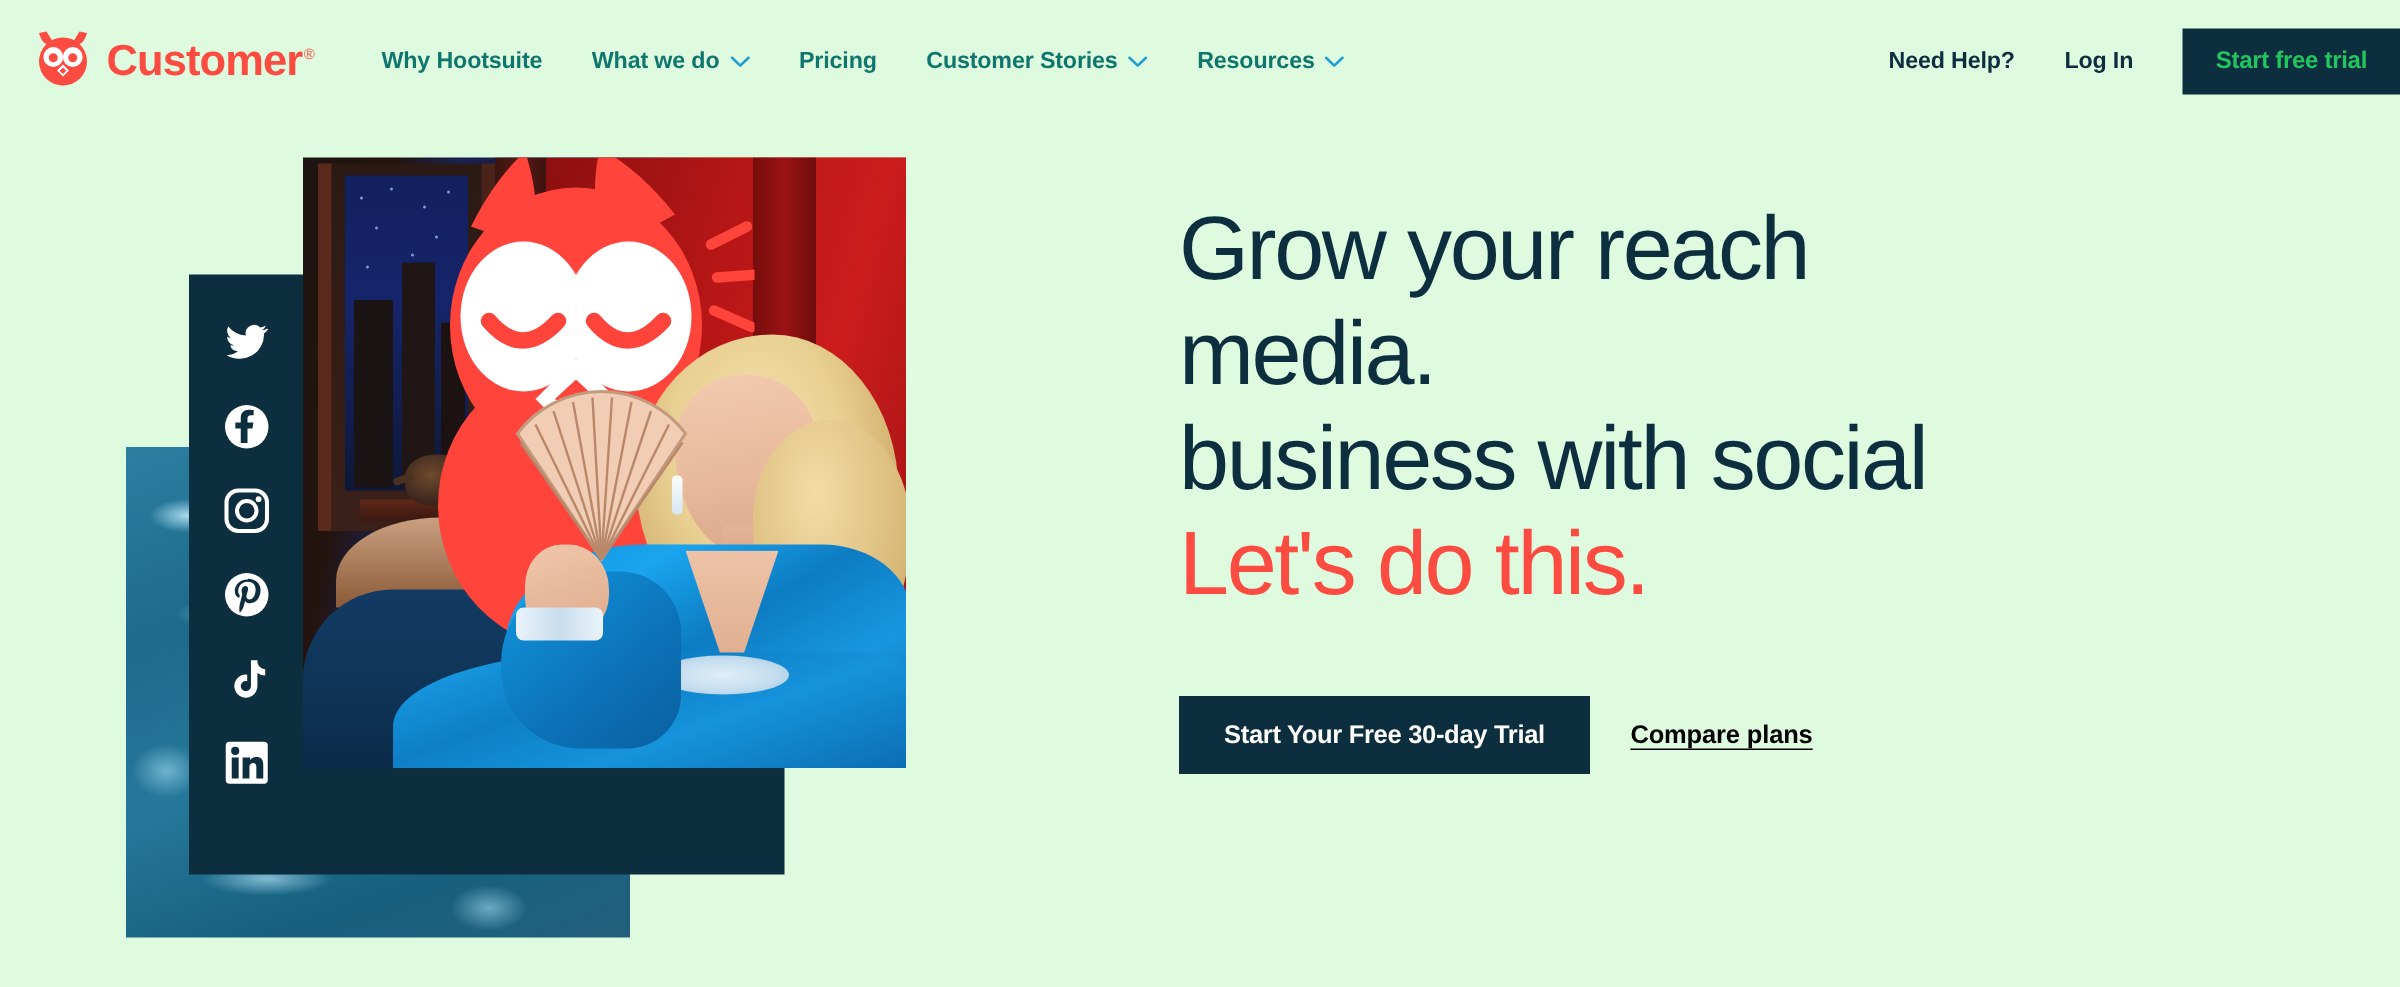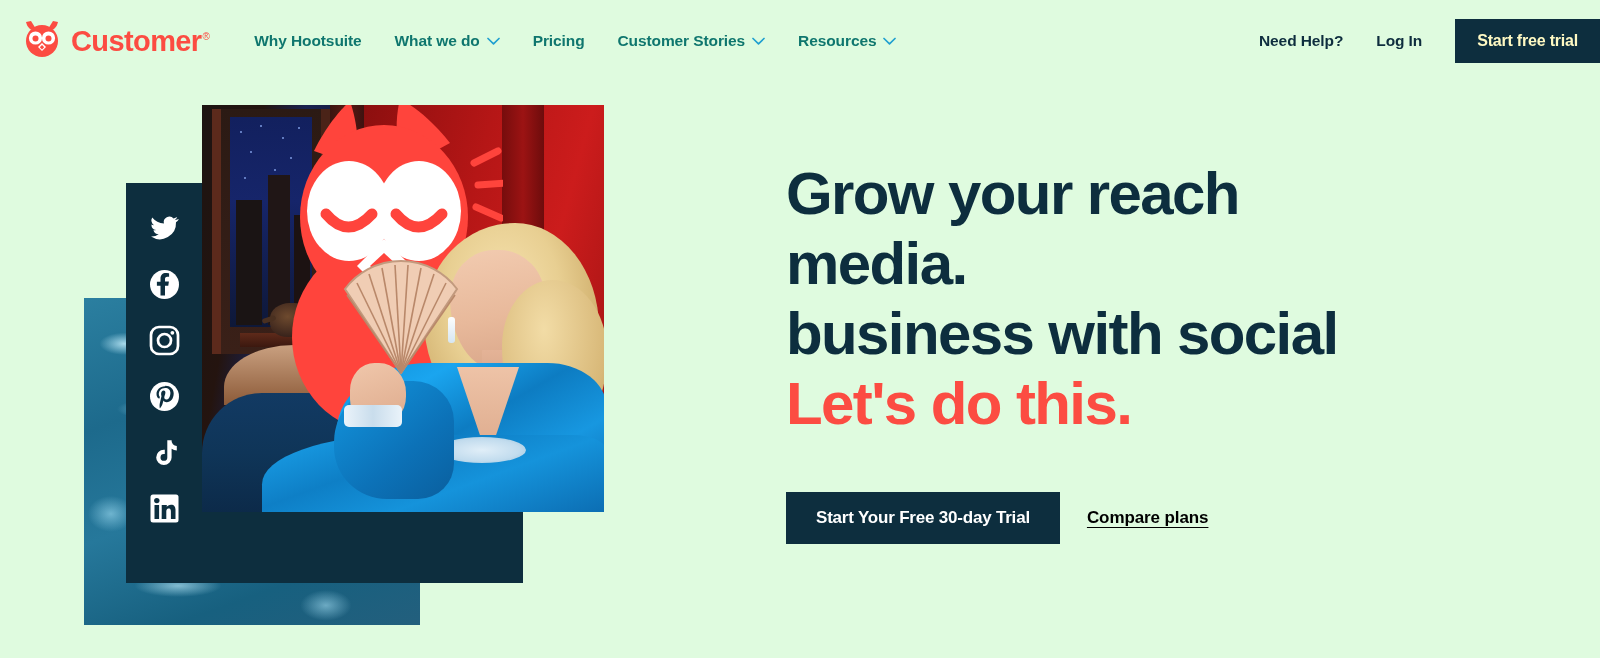--- a/index.html
+++ b/index.html
@@ -41,21 +41,21 @@
   .header-right {
     margin-left:auto; display:flex; align-items:center; gap:0;
     height:100%;
   }
   .hr-link {
     font-size:15.5px; font-weight:600; color:#0e2d3e;
     cursor:pointer; white-space:nowrap; margin-right:33px;
     letter-spacing:-0.1px;
   }
   .trial-btn {
-    background:#0d2e3e; color:#fef9c3;
+    background:#0d2e3e; color:#22c55e;
     font-size:16px; font-weight:700; letter-spacing:-0.2px;
     padding:0 22px; height:44px; display:flex; align-items:center;
     cursor:pointer; border:none; white-space:nowrap;
     font-family:"Liberation Sans", sans-serif;
   }
 
   
   .collage { position:absolute; left:0; top:0; width:700px; height:658px; }
 
   .water {
@@ -159,22 +159,22 @@
     border-radius:44% 48% 46% 42%; }
   .w-cuff { position:absolute; left:142px; top:300px; width:58px; height:22px;
     background:linear-gradient(90deg,#eaf3fa,#c9ddec,#eaf3fa); border-radius:5px; }
   .fan { position:absolute; left:135px; top:150px; width:128px; height:122px; }
   .w-earring { position:absolute; left:246px; top:212px; width:7px; height:26px;
     background:linear-gradient(180deg,#fdfdfd,#d6e6f2); border-radius:3px; }
 
   
   .hero { position:absolute; left:786px; top:131px; width:700px; }
   .headline {
-    font-size:60px; line-height:70px; font-weight:700;
-    color:#0d2e3e; letter-spacing:-1.6px;margin-top:28px;
+    font-size:60px; line-height:70px; font-weight:400;
+    color:#0d2e3e; letter-spacing:-1.6px;
   }
   .headline .accent { color:#fc4c42; display:block; }
   .cta-row { display:flex; align-items:center; margin-top:53px; gap:27px; }
   .cta-btn {
     background:#0d2e3e; color:#ffffff;
     font-size:17px; font-weight:700; letter-spacing:-0.2px;
     height:52px; padding:0 30px; display:flex; align-items:center;
     cursor:pointer; border:none; white-space:nowrap;
     font-family:"Liberation Sans", sans-serif;
   }

